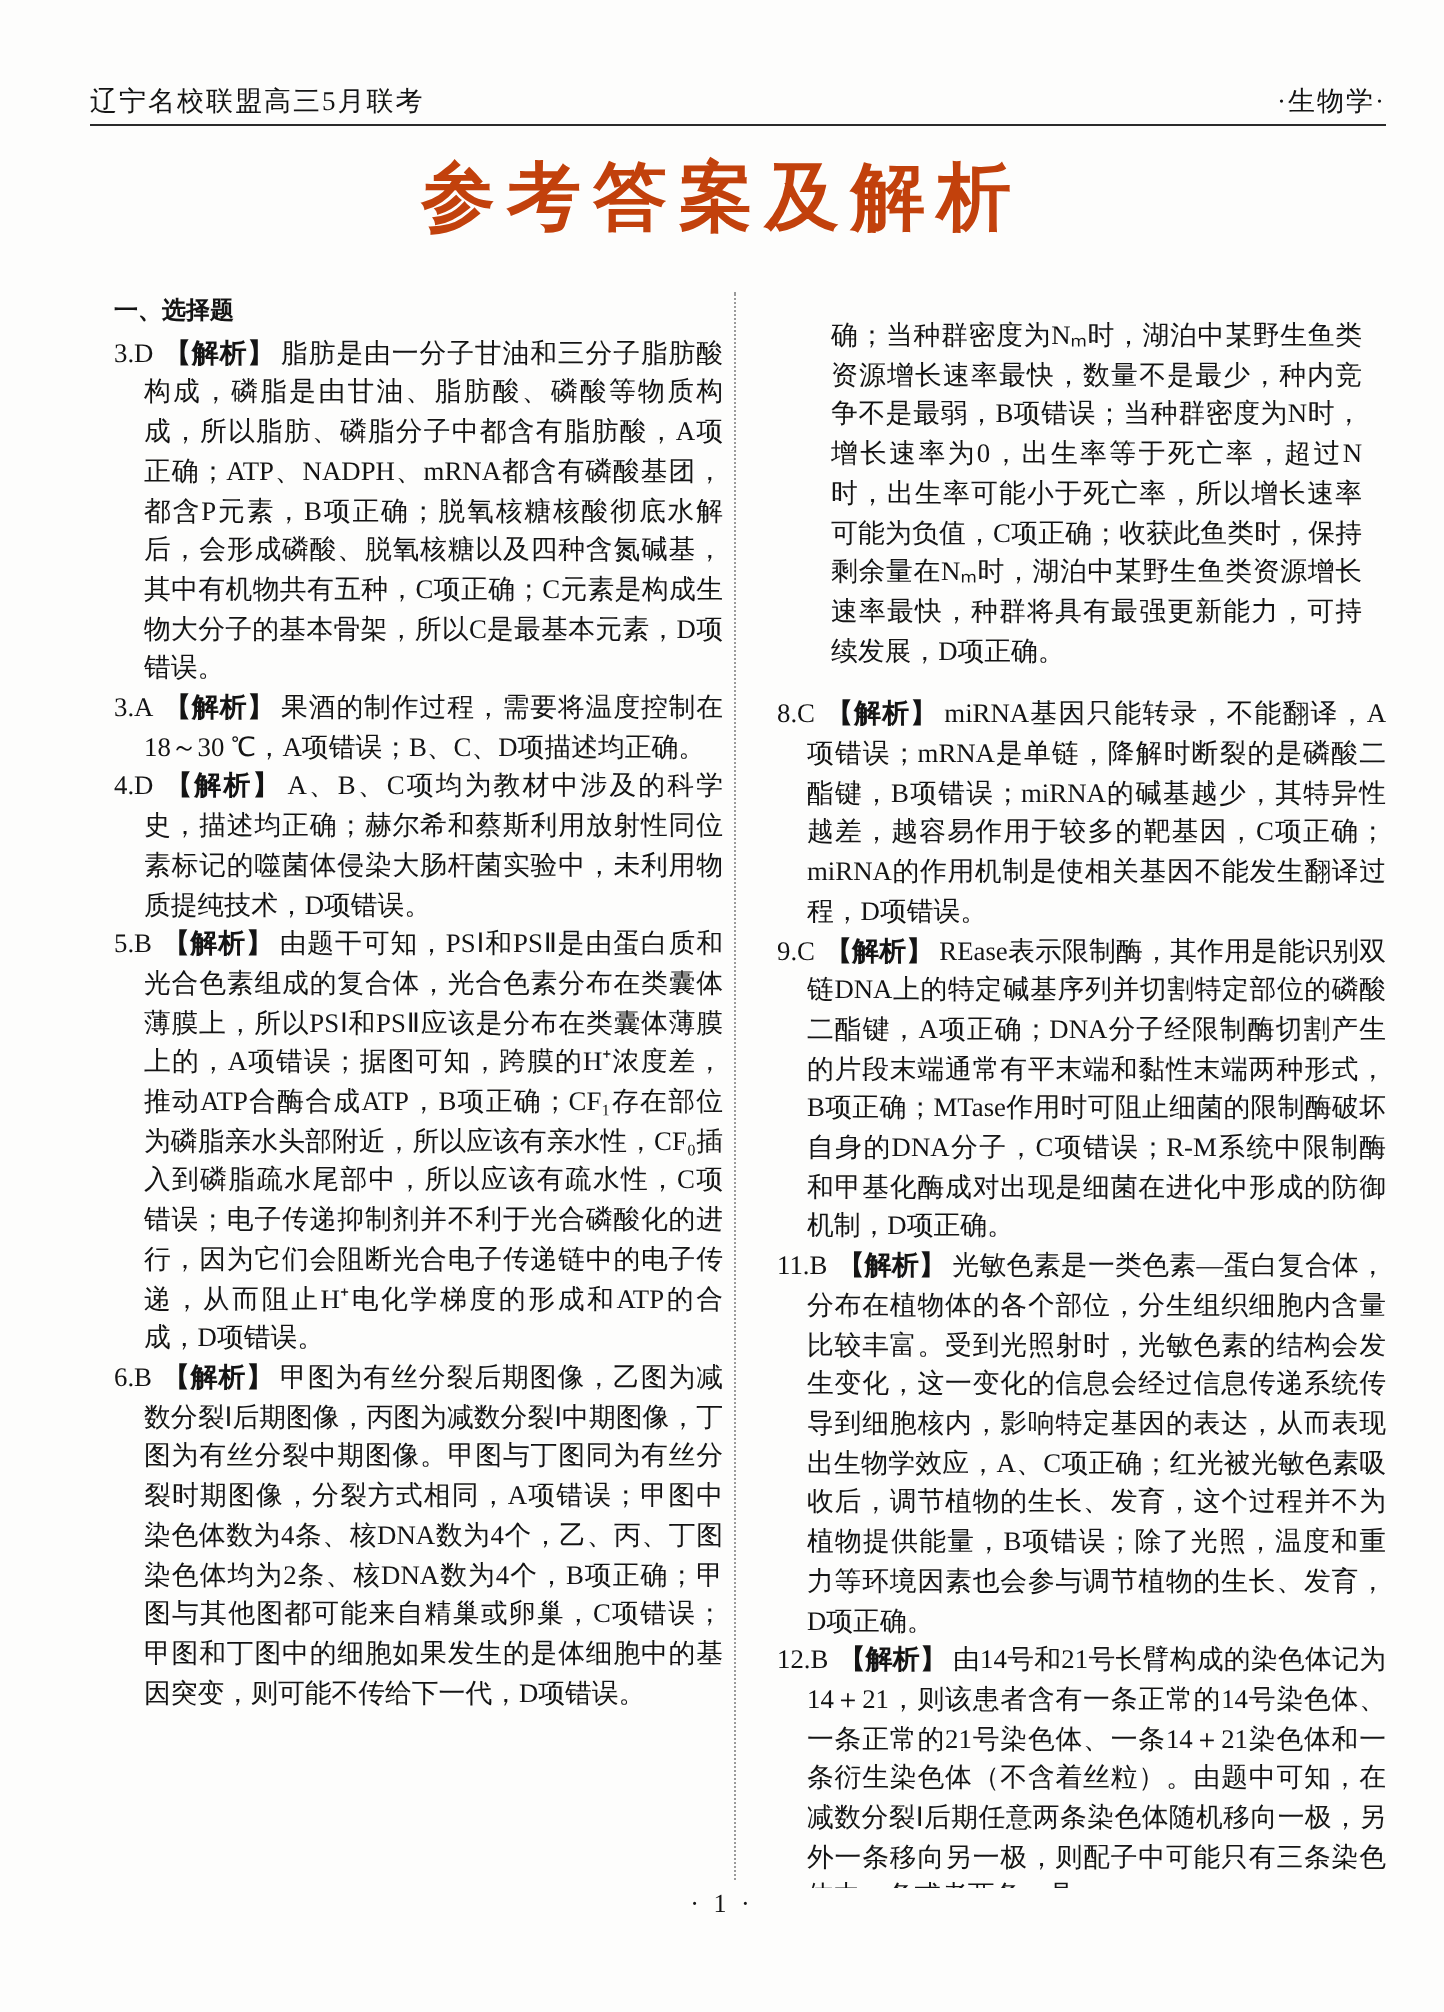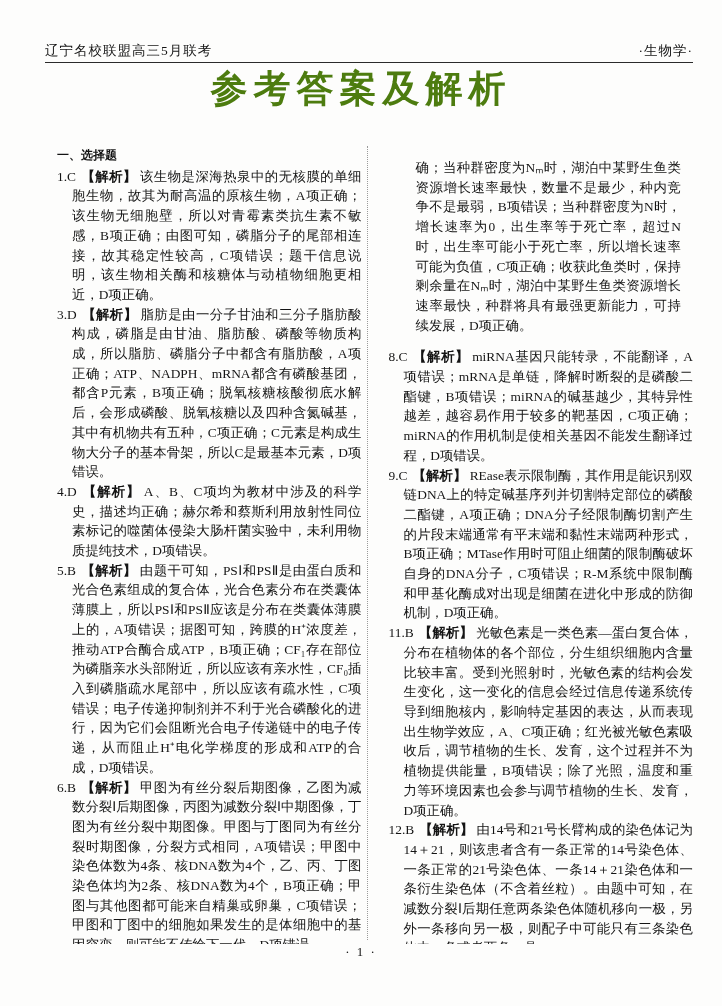--- a/index.html
+++ b/index.html
@@ -17,27 +17,27 @@
     position:absolute;top:42px;left:45px;right:29px;
     display:flex;justify-content:space-between;align-items:flex-start;
     font-size:13.5px;letter-spacing:1px;
   }
   .header-rule{
     position:absolute;top:62px;left:45px;right:29px;
     border-top:1.6px solid #2b2b2b;
   }
   
   .title{
-    position:absolute;top:64px;left:0;right:0;
+    position:absolute;top:74px;left:0;right:0;
     text-align:center;
     font-family:Liberation Sans, sans-serif;
     font-weight:900;
     font-size:37px;
     letter-spacing:6px;
-    color:#4d7c0f;
+    color:#c2410c;
   }
   
   .body{
     position:absolute;top:146px;left:57px;right:29px;bottom:62px;
     display:flex;
   }
   .col{
     width:305px;
     font-size:13.4px;
     line-height:19.7px;
@@ -92,24 +92,24 @@
 
   <div class="title">参考答案及解析</div>
 
   <div class="divider"></div>
 
   <div class="body">
 
     <div class="col col-left">
       <p class="section-heading">一、选择题</p>
 
-      <p class="item"><span class="num">1.C</span><span class="tag">【解析】</span><span class="txt">该生物是深海热泉中的无核膜的单细胞生物，故其为耐高温的原核生物，A项正确；该生物无细胞壁，所以对青霉素类抗生素不敏感，B项正确；由图可知，磷脂分子的尾部相连接，故其稳定性较高，C项错误；题干信息说明，该生物相关酶和核糖体与动植物细胞更相近，D项正确。</span></p>
 
       <p class="item"><span class="num">3.D</span><span class="tag">【解析】</span><span class="txt">脂肪是由一分子甘油和三分子脂肪酸构成，磷脂是由甘油、脂肪酸、磷酸等物质构成，所以脂肪、磷脂分子中都含有脂肪酸，A项正确；ATP、NADPH、mRNA都含有磷酸基团，都含P元素，B项正确；脱氧核糖核酸彻底水解后，会形成磷酸、脱氧核糖以及四种含氮碱基，其中有机物共有五种，C项正确；C元素是构成生物大分子的基本骨架，所以C是最基本元素，D项错误。</span></p>
 
+      <p class="item"><span class="num">3.A</span><span class="tag">【解析】</span><span class="txt">果酒的制作过程，需要将温度控制在18～30 ℃，A项错误；B、C、D项描述均正确。</span></p>
 
       <p class="item"><span class="num">4.D</span><span class="tag">【解析】</span><span class="txt">A、B、C项均为教材中涉及的科学史，描述均正确；赫尔希和蔡斯利用放射性同位素标记的噬菌体侵染大肠杆菌实验中，未利用物质提纯技术，D项错误。</span></p>
 
       <p class="item"><span class="num">5.B</span><span class="tag">【解析】</span><span class="txt">由题干可知，PSⅠ和PSⅡ是由蛋白质和光合色素组成的复合体，光合色素分布在类囊体薄膜上，所以PSⅠ和PSⅡ应该是分布在类囊体薄膜上的，A项错误；据图可知，跨膜的H⁺浓度差，推动ATP合酶合成ATP，B项正确；CF₁存在部位为磷脂亲水头部附近，所以应该有亲水性，CF₀插入到磷脂疏水尾部中，所以应该有疏水性，C项错误；电子传递抑制剂并不利于光合磷酸化的进行，因为它们会阻断光合电子传递链中的电子传递，从而阻止H⁺电化学梯度的形成和ATP的合成，D项错误。</span></p>
 
       <p class="item"><span class="num">6.B</span><span class="tag">【解析】</span><span class="txt">甲图为有丝分裂后期图像，乙图为减数分裂Ⅰ后期图像，丙图为减数分裂Ⅰ中期图像，丁图为有丝分裂中期图像。甲图与丁图同为有丝分裂时期图像，分裂方式相同，A项错误；甲图中染色体数为4条、核DNA数为4个，乙、丙、丁图染色体均为2条、核DNA数为4个，B项正确；甲图与其他图都可能来自精巢或卵巢，C项错误；甲图和丁图中的细胞如果发生的是体细胞中的基因突变，则可能不传给下一代，D项错误。</span></p>
 
     </div>
 
     <div class="col col-right">

